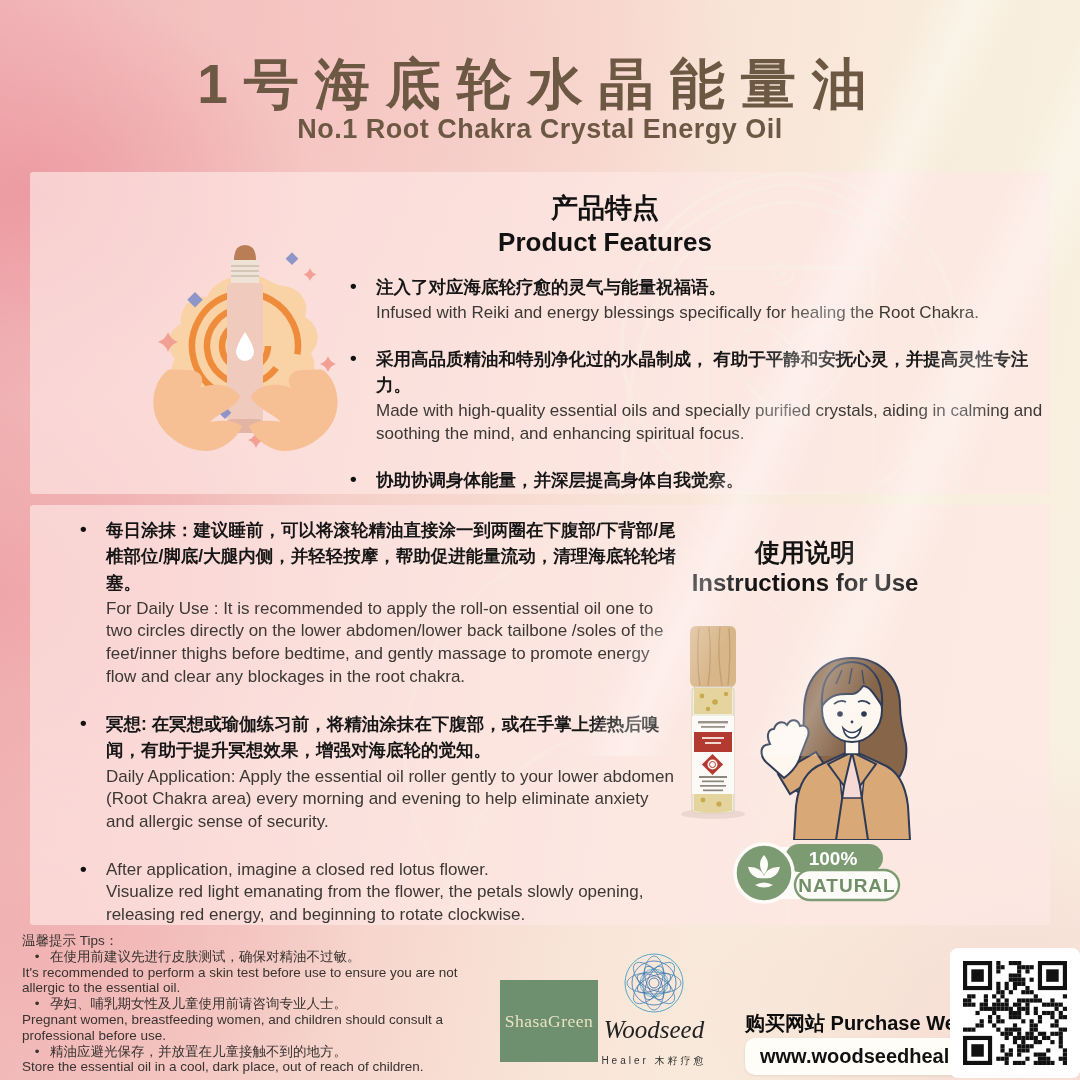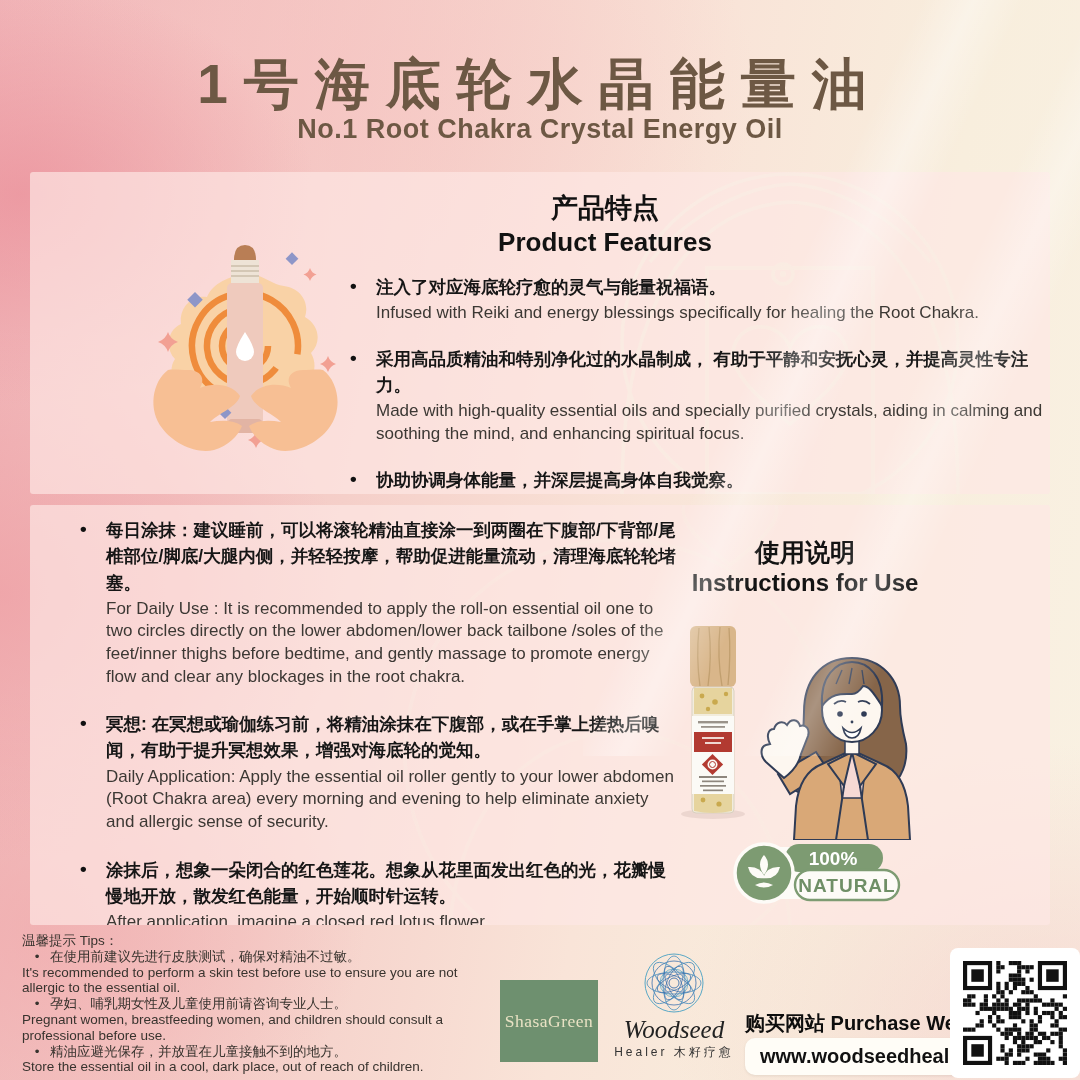--- a/index.html
+++ b/index.html
@@ -40,23 +40,23 @@
   .bullets-features{left:320px;top:102px;width:700px;}
   .bullets-instructions{left:50px;top:12px;width:600px;}
   .bullets-instructions .b-item{margin-bottom:23px;}
   .pre{white-space:pre-line;}
   
   .tips{left:22px;top:933px;width:468px;color:#38332e;font-size:13.5px;line-height:15.8px;}
   .tips .t-zh{margin-left:2px;}
   .tips .t-zh .tb{display:inline-block;width:26px;text-align:center;}
   .logo-shasa{left:500px;top:980px;width:98px;height:82px;background:#6e906f;display:flex;align-items:center;justify-content:center;}
   .logo-shasa span{font-family:"Liberation Serif",serif;font-size:17.5px;color:#e9e2c4;letter-spacing:.5px;}
-  .logo-woodseed{left:612px;top:952px;width:124px;height:126px;text-align:center;}
+  .logo-woodseed{left:592px;top:952px;width:124px;height:126px;text-align:center;}
   .ws-name{font-family:"Liberation Serif",serif;font-style:italic;font-size:25px;color:#222;margin-top:-2px;}
-  .ws-sub{font-size:12px;color:#333;letter-spacing:3px;margin-top:0;white-space:nowrap;}
+  .ws-sub{font-size:10px;color:#333;letter-spacing:3px;margin-top:10px;white-space:nowrap;}
   .purchase-label{left:745px;top:1010px;font-size:20px;font-weight:900;color:#0d0d0d;}
   .website-pill{left:745px;top:1038px;background:#fffdf7;border-radius:10px;padding:7px 15px;font-size:20px;font-weight:900;color:#111;box-shadow:0 1px 3px rgba(0,0,0,.08);}
   .qr-wrap{left:950px;top:948px;width:130px;height:130px;background:#fff;border-radius:8px;display:flex;align-items:center;justify-content:center;}
 </style>
 </head>
 <body>
 
 <div class="page">
 
   <div class="abs title-zh">1号海底轮水晶能量油</div>
@@ -160,21 +160,20 @@
       <div class="b-item">
         <div class="b-dot">•</div>
         <div>
             <div class="b-zh">冥想: 在冥想或瑜伽练习前，将精油涂抹在下腹部，或在手掌上搓热后嗅闻，有助于提升冥想效果，增强对海底轮的觉知。</div>
              <div class="b-en">Daily Application: Apply the essential oil roller gently to your lower abdomen (Root Chakra area) every morning and evening to help eliminate anxiety and allergic sense of security.</div>
           </div>
       </div>
       <div class="b-item">
         <div class="b-dot">•</div>
         <div>
-            <div class="b-zh">涂抹后，想象一朵闭合的红色莲花。想象从花里面发出红色的光，花瓣慢慢地开放，散发红色能量，开始顺时针运转。</div>
              <div class="b-en pre">After application, imagine a closed red lotus flower.
 Visualize red light emanating from the flower, the petals slowly opening, releasing red energy, and beginning to rotate clockwise.</div>
           </div>
       </div>
     </div>
 
     <div class="abs sec-head head-instructions">
       <div class="zh">使用说明</div>
       <div class="en">Instructions for Use</div>
     </div>

